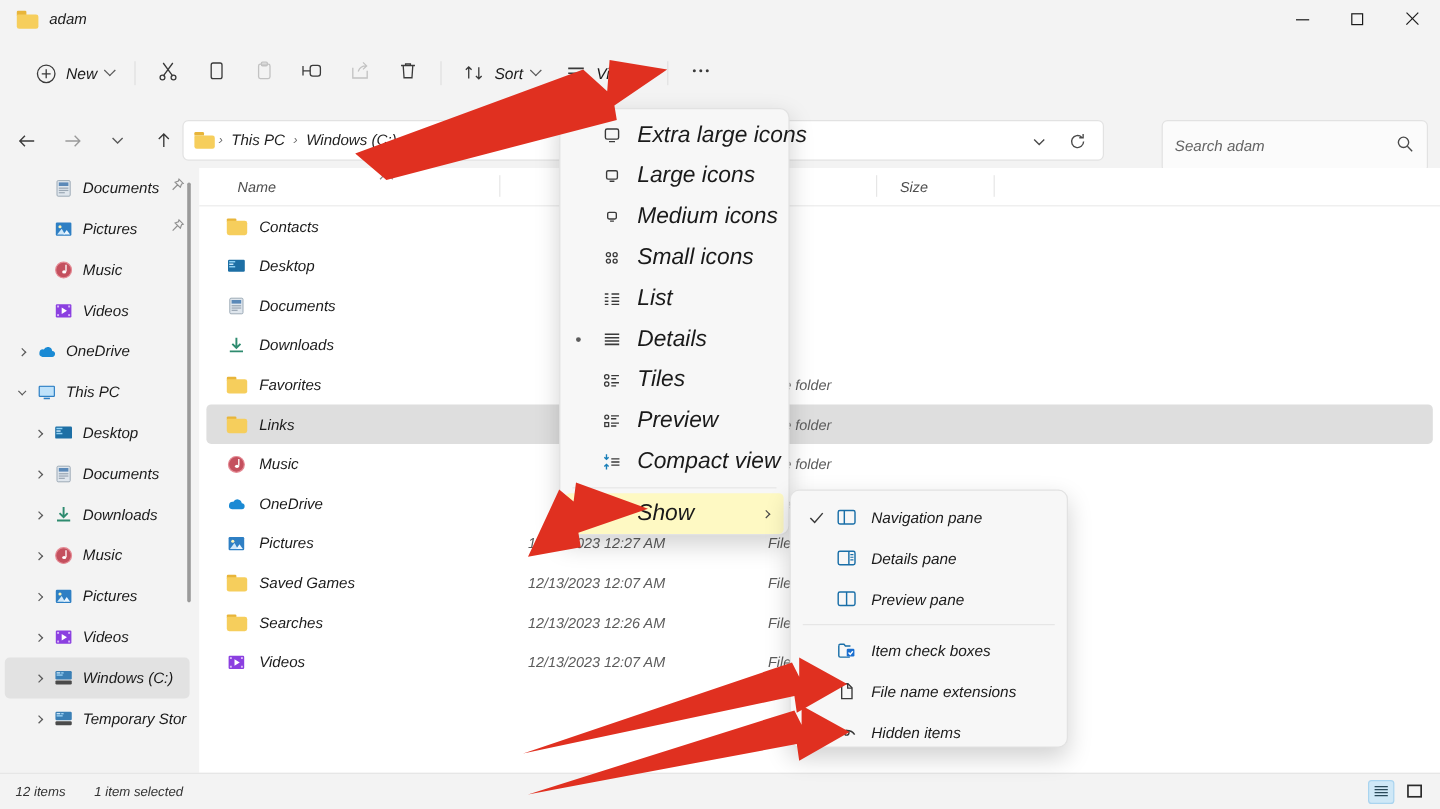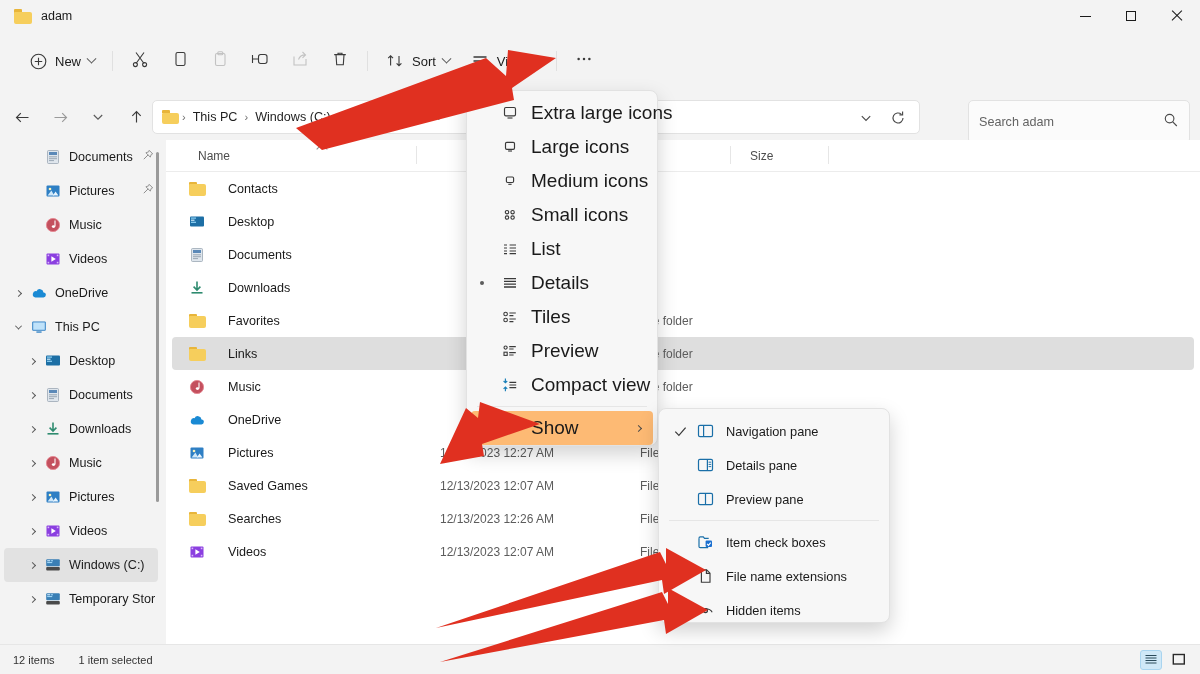--- a/index.html
+++ b/index.html
@@ -3,21 +3,21 @@
 <meta charset="utf-8">
 <style>
   * { box-sizing: border-box; margin: 0; padding: 0; }
   html, body {
     width: 1200px; height: 674px;
     font-family: "Liberation Sans", sans-serif;
     background: #f3f3f3;
     overflow: hidden;
     -webkit-font-smoothing: antialiased;
   }
-  #app { position: relative; width: 1200px; height: 674px; background: #f3f3f3; }
+  #app { position: relative; width: 1200px; height: 674px; background: #f3f3f3; font-style: italic; }
 
   
   .titlebar {
     position: absolute; left: 0; top: 0; width: 1200px; height: 32px;
     background: #f3f3f3; display: flex; align-items: center;
   }
   .title-folder-icon { margin-left: 14px; width: 18px; height: 15px; position: relative; }
   .title-folder-icon .tab {
     position: absolute; left: 0; top: 0; width: 8px; height: 4px;
     background: #e8b53a; border-radius: 1px 1px 0 0;
@@ -105,21 +105,21 @@
       border-left: 1.2px solid #8a8a8a; border-top: 1.2px solid #8a8a8a; transform: rotate(45deg); }
   .col-size { left: 584px; }
   .col-div { position: absolute; top: 6px; width: 1px; height: 18px; background: #e6e6e6; }
 
   .row {
     position: relative; height: 33px; display: flex; align-items: center;
     margin: 0 6px; border-radius: 4px;
   }
   .row.selected { background: #dedede; }
   .row-ico { width: 22px; margin-left: 14px; display: flex; align-items: center; justify-content: center; flex: none; }
-  .row-name { font-size: 12.6px; color: #1a1a1a; margin-left: 20px; white-space: nowrap; }
+  .row-name { font-size: 12.6px; color: #1a1a1a; margin-left: 8px; white-space: nowrap; }
   .row-date { position: absolute; left: 268px; font-size: 12px; color: #5c5c5c; white-space: nowrap; }
   .row-type { position: absolute; left: 468px; font-size: 12px; color: #5c5c5c; white-space: nowrap; }
 
   
   .statusbar {
     position: absolute; left: 0; bottom: 0; width: 1200px; height: 30px;
     background: #f3f3f3; border-top: 1px solid #e6e6e6; display: flex; align-items: center;
   }
   .status-text { font-size: 11px; color: #333; margin-left: 13px; }
   .status-text.second { margin-left: 24px; }
@@ -128,21 +128,21 @@
   .vt.active { background: #cfe8f7; border: 1px solid #a9d4ef; }
 
   
   .menu {
     position: absolute; left: 466px; top: 90px; width: 192px; height: 356px;
     background: #f7f7f7; border: 1px solid #e2e2e2; border-radius: 8px;
     box-shadow: 0 8px 20px rgba(0,0,0,.18);
     padding: 5px 4px; z-index: 40;
   }
   .mi { position: relative; height: 34px; display: flex; align-items: center; border-radius: 4px; padding-left: 8px; }
-  .mi.hl { background: #fdba74; }
+  .mi.hl { background: #fef9c3; }
   .mi-bullet { position: absolute; left: 9px; width: 4px; height: 4px; border-radius: 50%; background: #5c5c5c; }
   .mi-ico { width: 26px; display: flex; align-items: center; justify-content: center; flex: none; margin-left: 18px; }
   .mi-label { font-size: 19px; color: #1a1a1a; margin-left: 8px; white-space: nowrap; }
   .mi-arrow { position: absolute; right: 12px; width: 5px; height: 5px;
       border-right: 1.3px solid #4a4a4a; border-top: 1.3px solid #4a4a4a; transform: rotate(45deg); }
   .menu-div { height: 1px; background: #e6e6e6; margin: 4px 6px; }
 
   
   .submenu {
     position: absolute; left: 658px; top: 408px; width: 232px; height: 215px;

